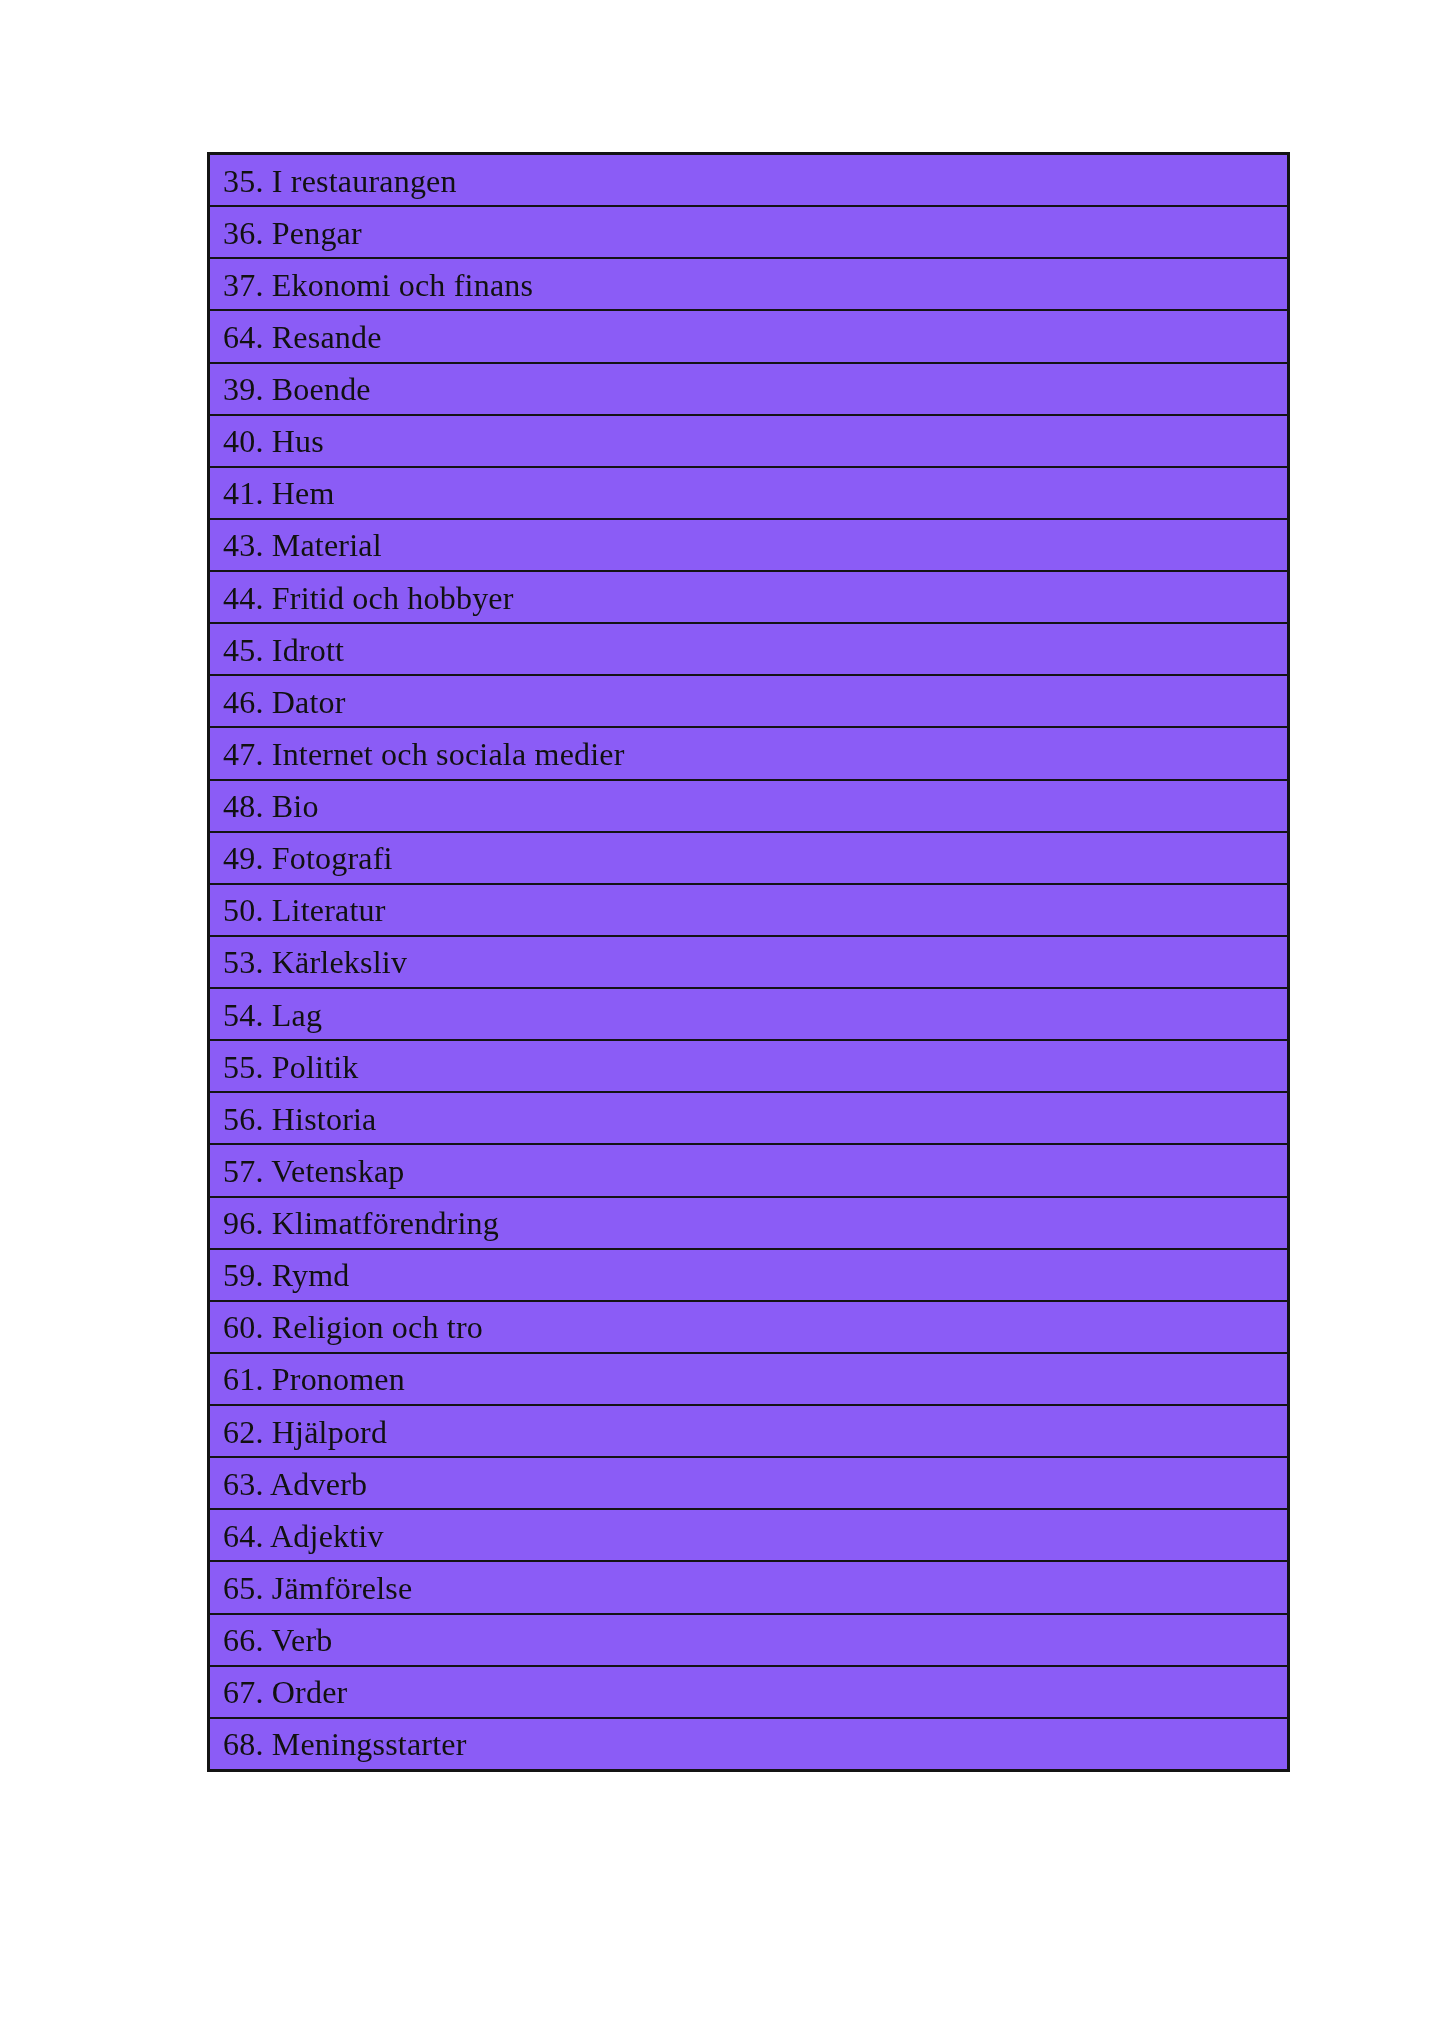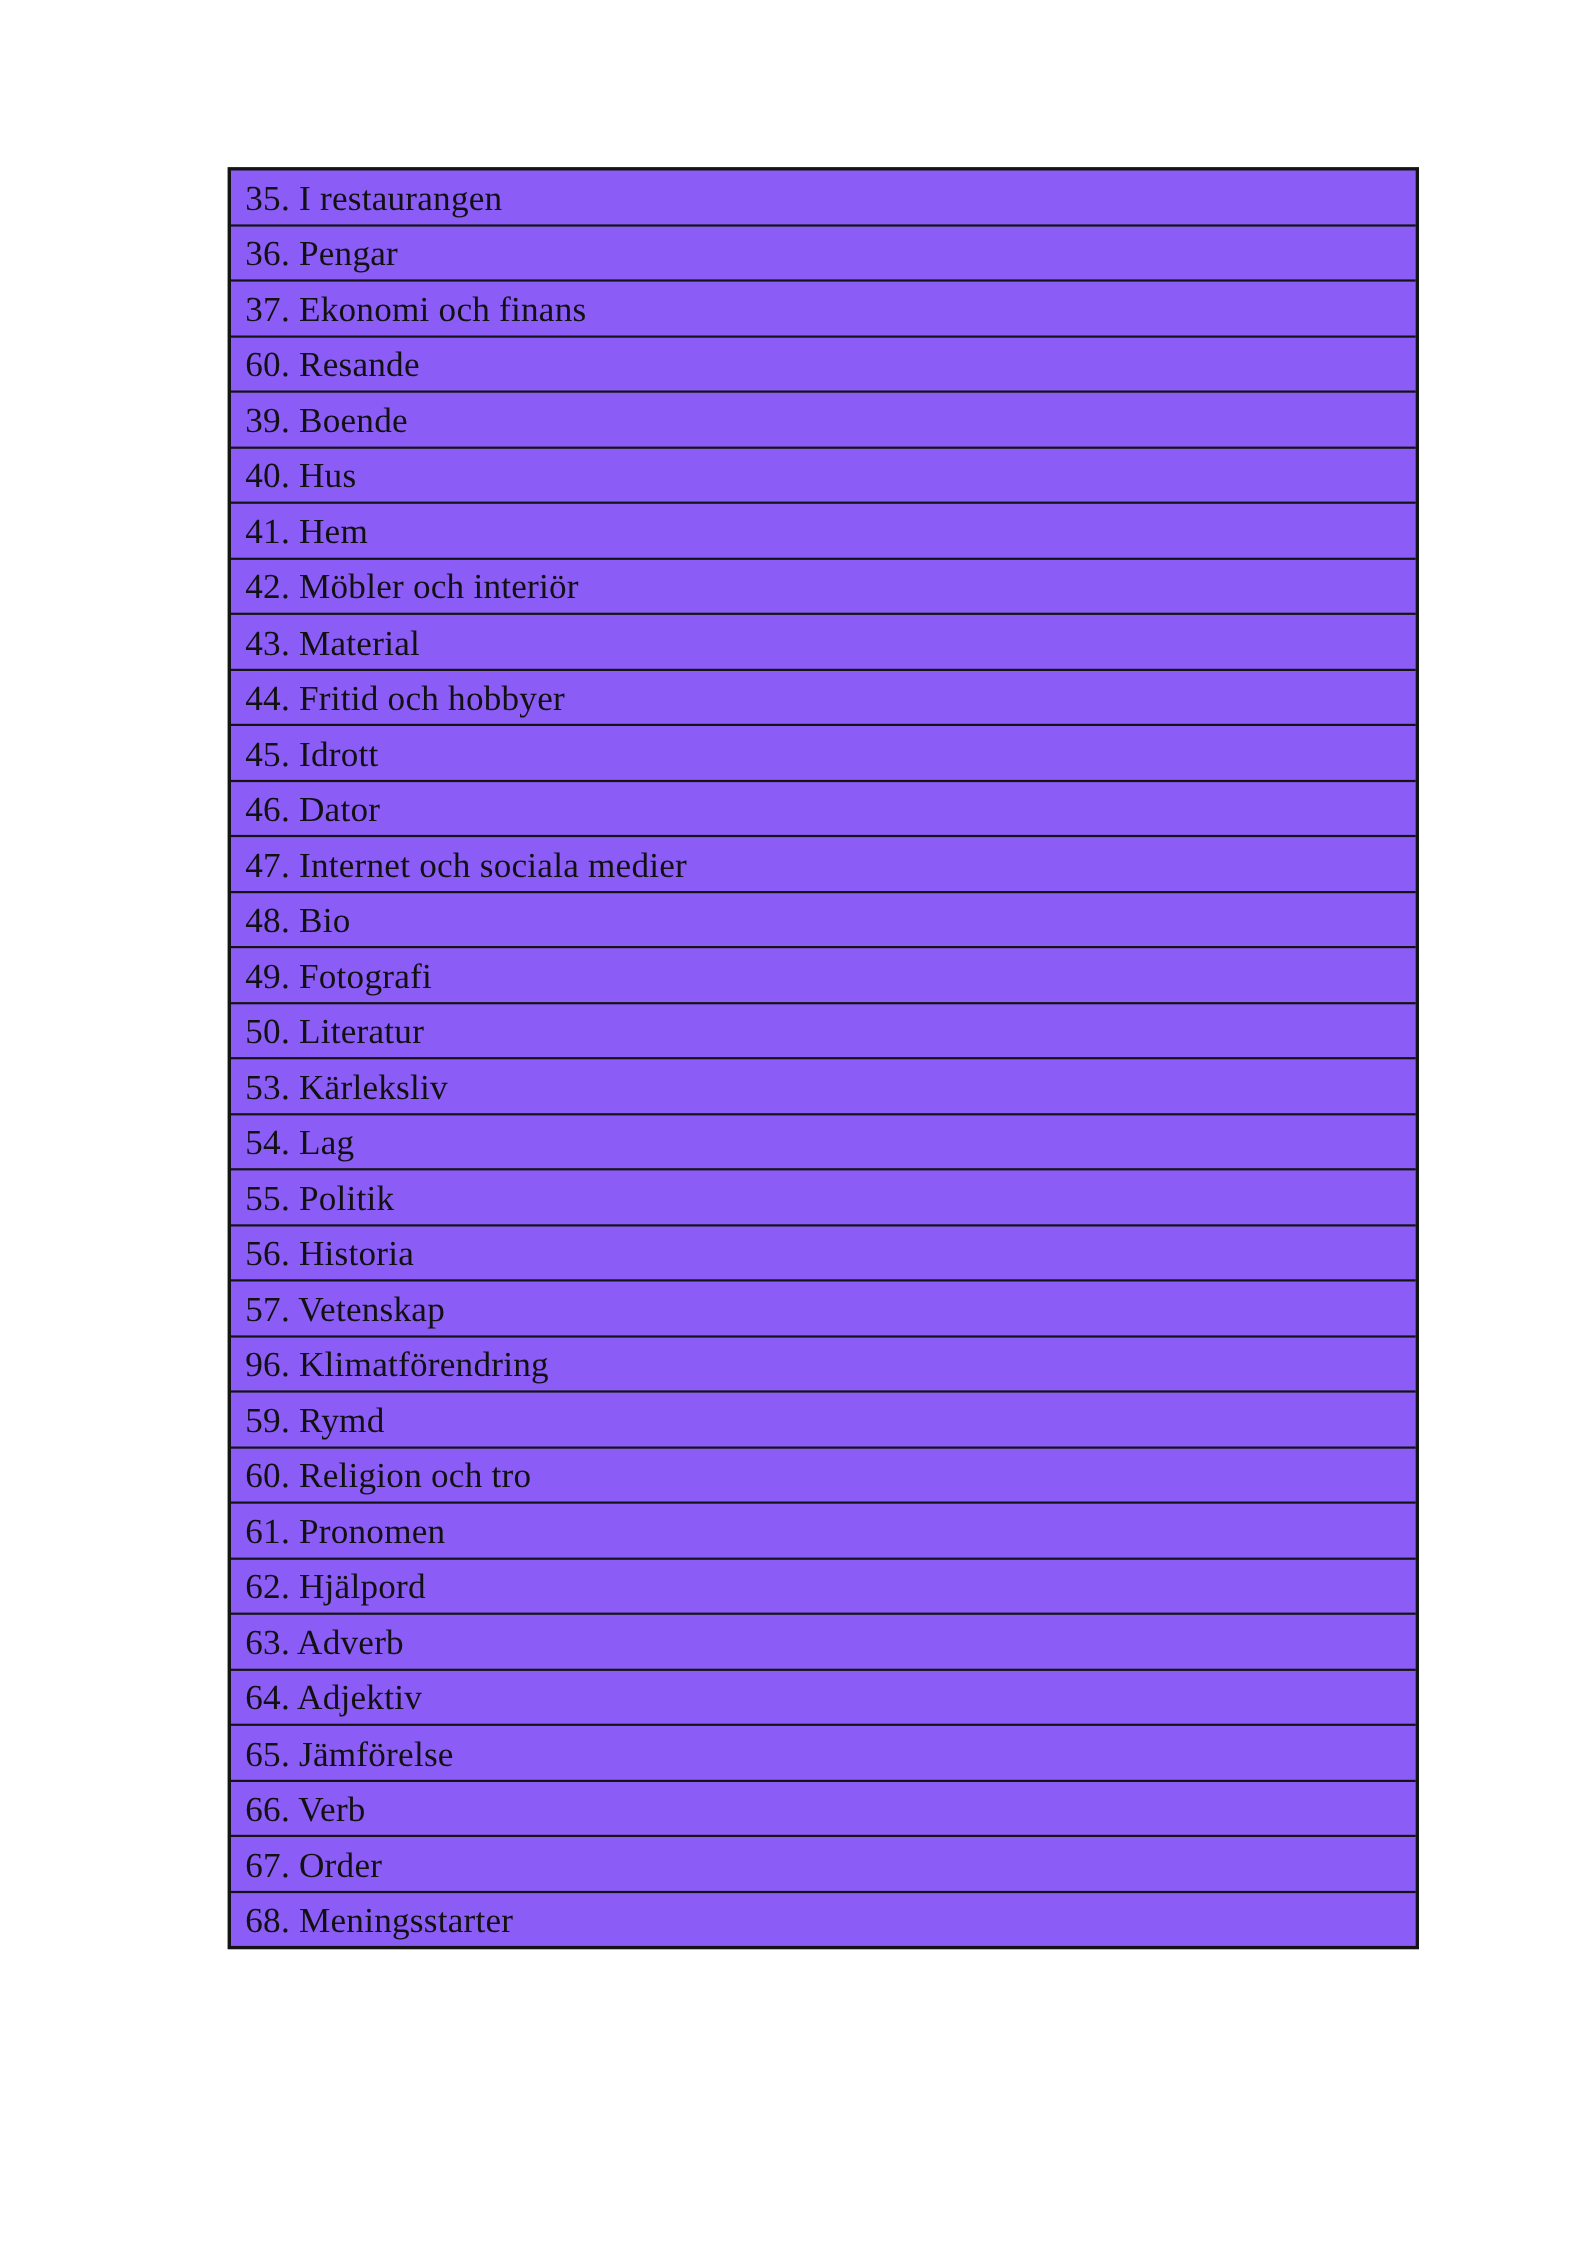--- a/index.html
+++ b/index.html
@@ -57,33 +57,30 @@
     <div class="toc-row">
         <span class="toc-entry">35. I restaurangen</span>
       </div>
     <div class="toc-row">
         <span class="toc-entry">36. Pengar</span>
       </div>
     <div class="toc-row">
         <span class="toc-entry">37. Ekonomi och finans</span>
       </div>
     <div class="toc-row">
-        <span class="toc-entry">60. Resande</span>
+        <span class="toc-entry">64. Resande</span>
       </div>
     <div class="toc-row">
         <span class="toc-entry">39. Boende</span>
       </div>
     <div class="toc-row">
         <span class="toc-entry">40. Hus</span>
       </div>
     <div class="toc-row">
         <span class="toc-entry">41. Hem</span>
-      </div>
-    <div class="toc-row">
-        <span class="toc-entry">42. Möbler och interiör</span>
       </div>
     <div class="toc-row">
         <span class="toc-entry">43. Material</span>
       </div>
     <div class="toc-row">
         <span class="toc-entry">44. Fritid och hobbyer</span>
       </div>
     <div class="toc-row">
         <span class="toc-entry">45. Idrott</span>
       </div>

